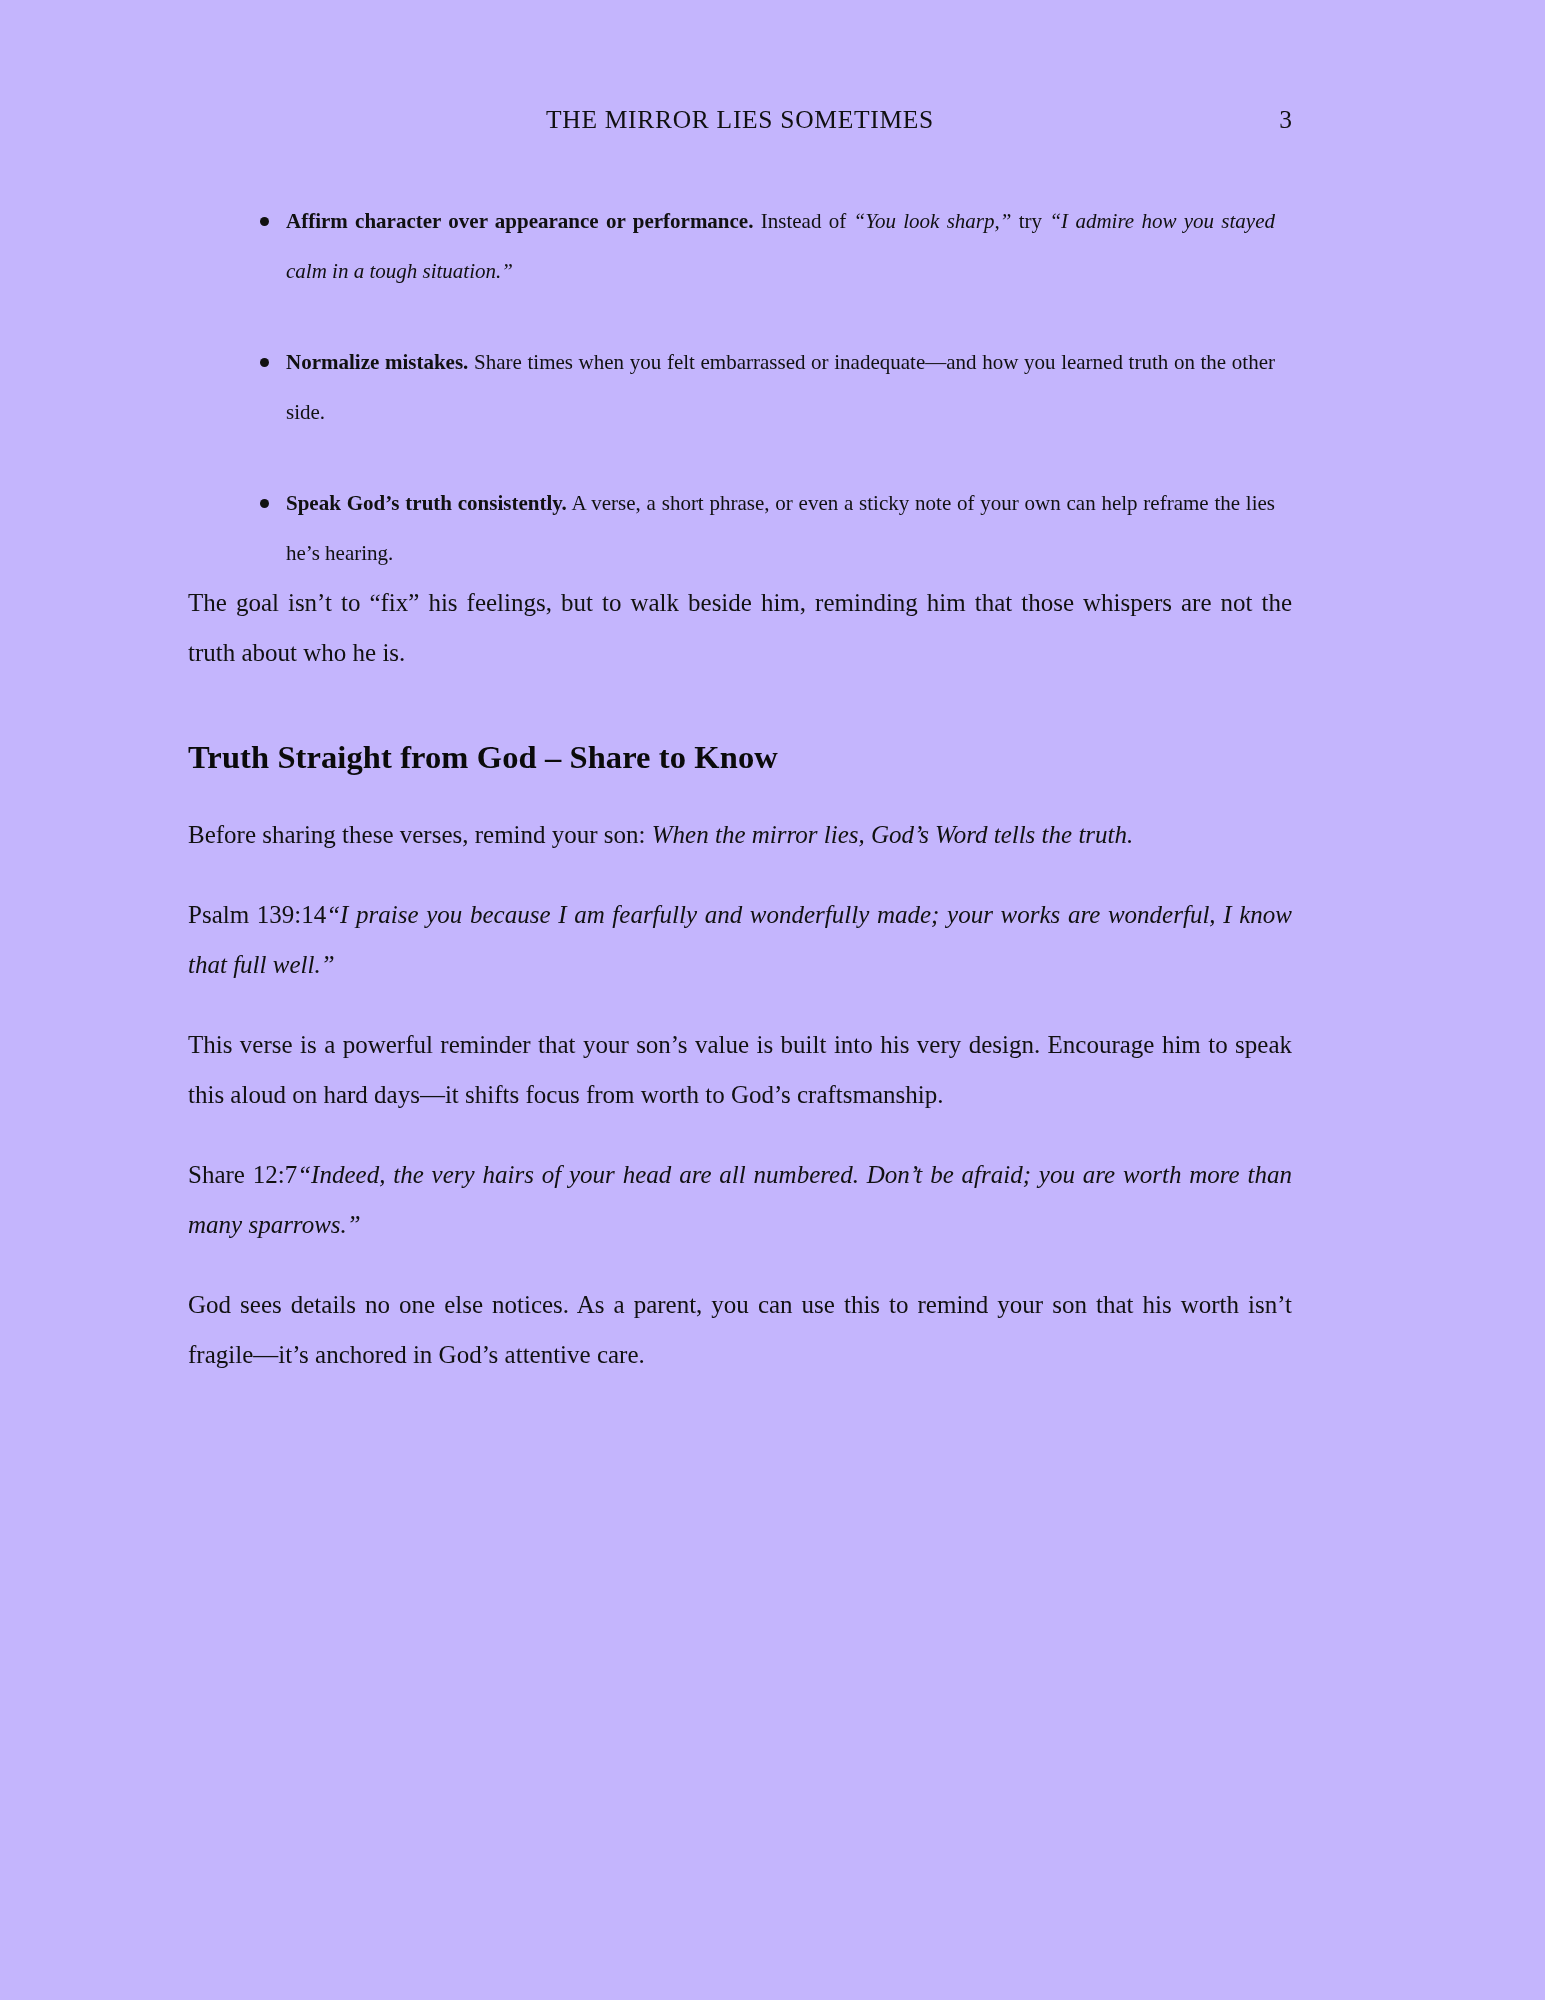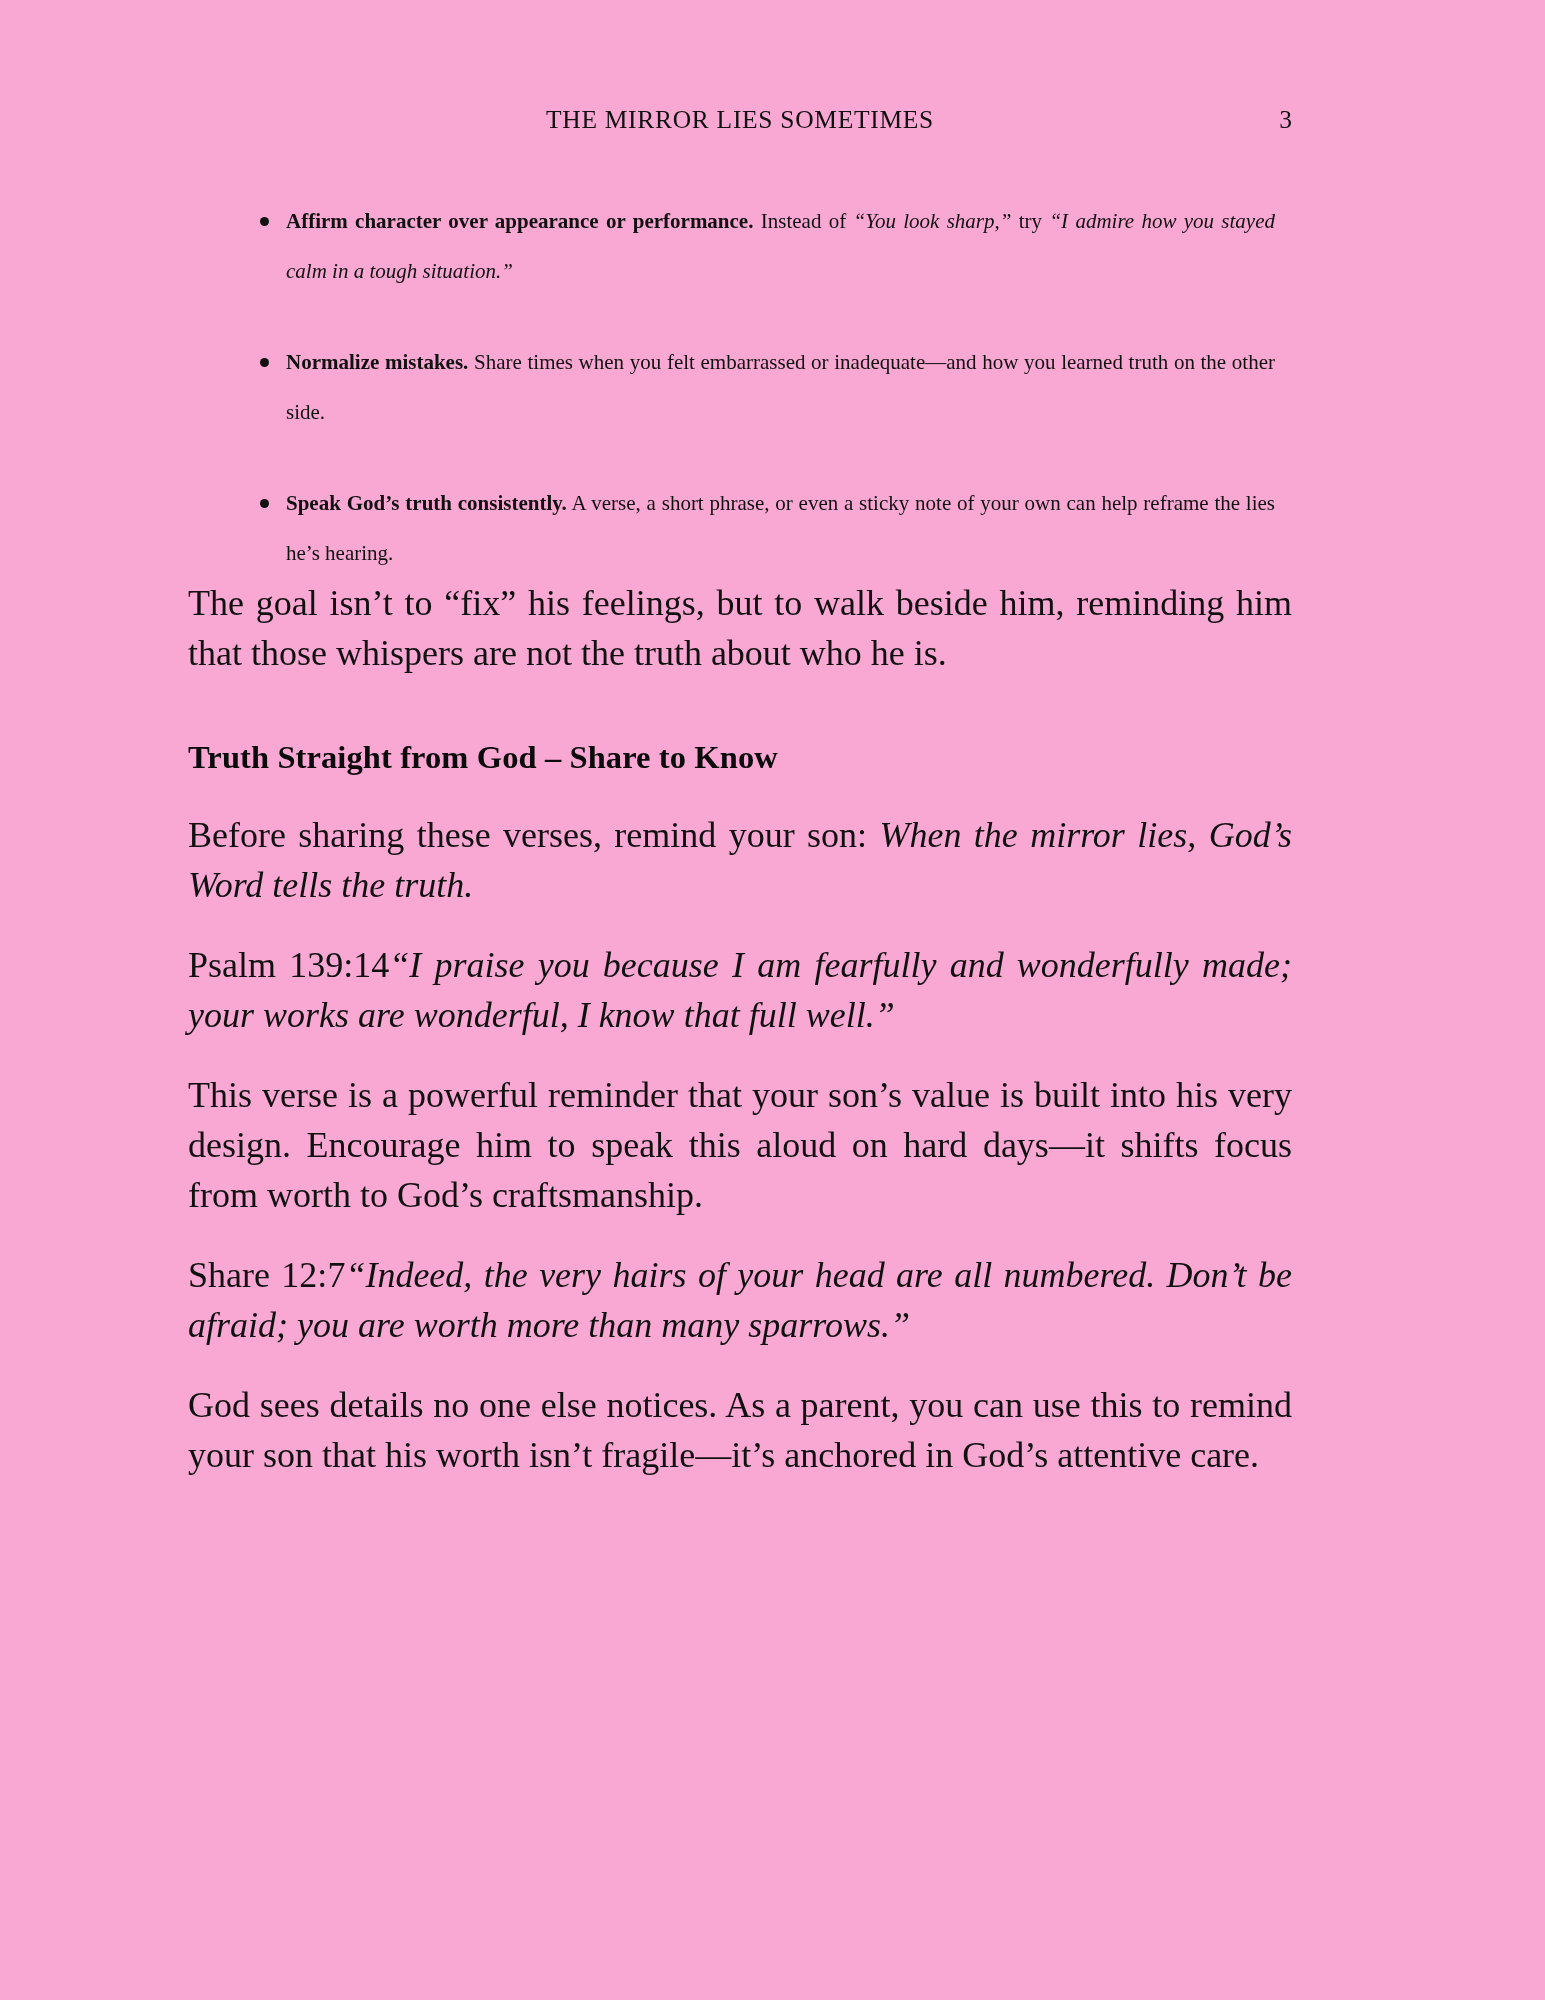--- a/index.html
+++ b/index.html
@@ -14,21 +14,21 @@
     color: #0d0d0d;
     position: relative;
     overflow: hidden;
   }
 
   .page {
     position: absolute;
     left: 0; top: 0;
     width: 1545px;
     height: 2000px;
-    background: #f9a8d4;
+    background: #c4b5fd;
   }
 
   
   .running-head {
     position: absolute;
     left: 188px;
     top: 105px;
     width: 1104px;
     height: 36px;
   }
@@ -88,21 +88,21 @@
     border-radius: 50%;
   }
   .lead {
     font-weight: bold;
   }
   .it { font-style: italic; }
 
   
   p.body {
     margin: 0 0 30px 0;
-    font-size: 36px;
+    font-size: 25px;
     line-height: 50px;
     text-align: justify;
     text-justify: inter-word;
     color: #111111;
   }
 
   h2.section {
     margin: 56px 0 30px 0;
     font-size: 32.5px;
     line-height: 46px;

